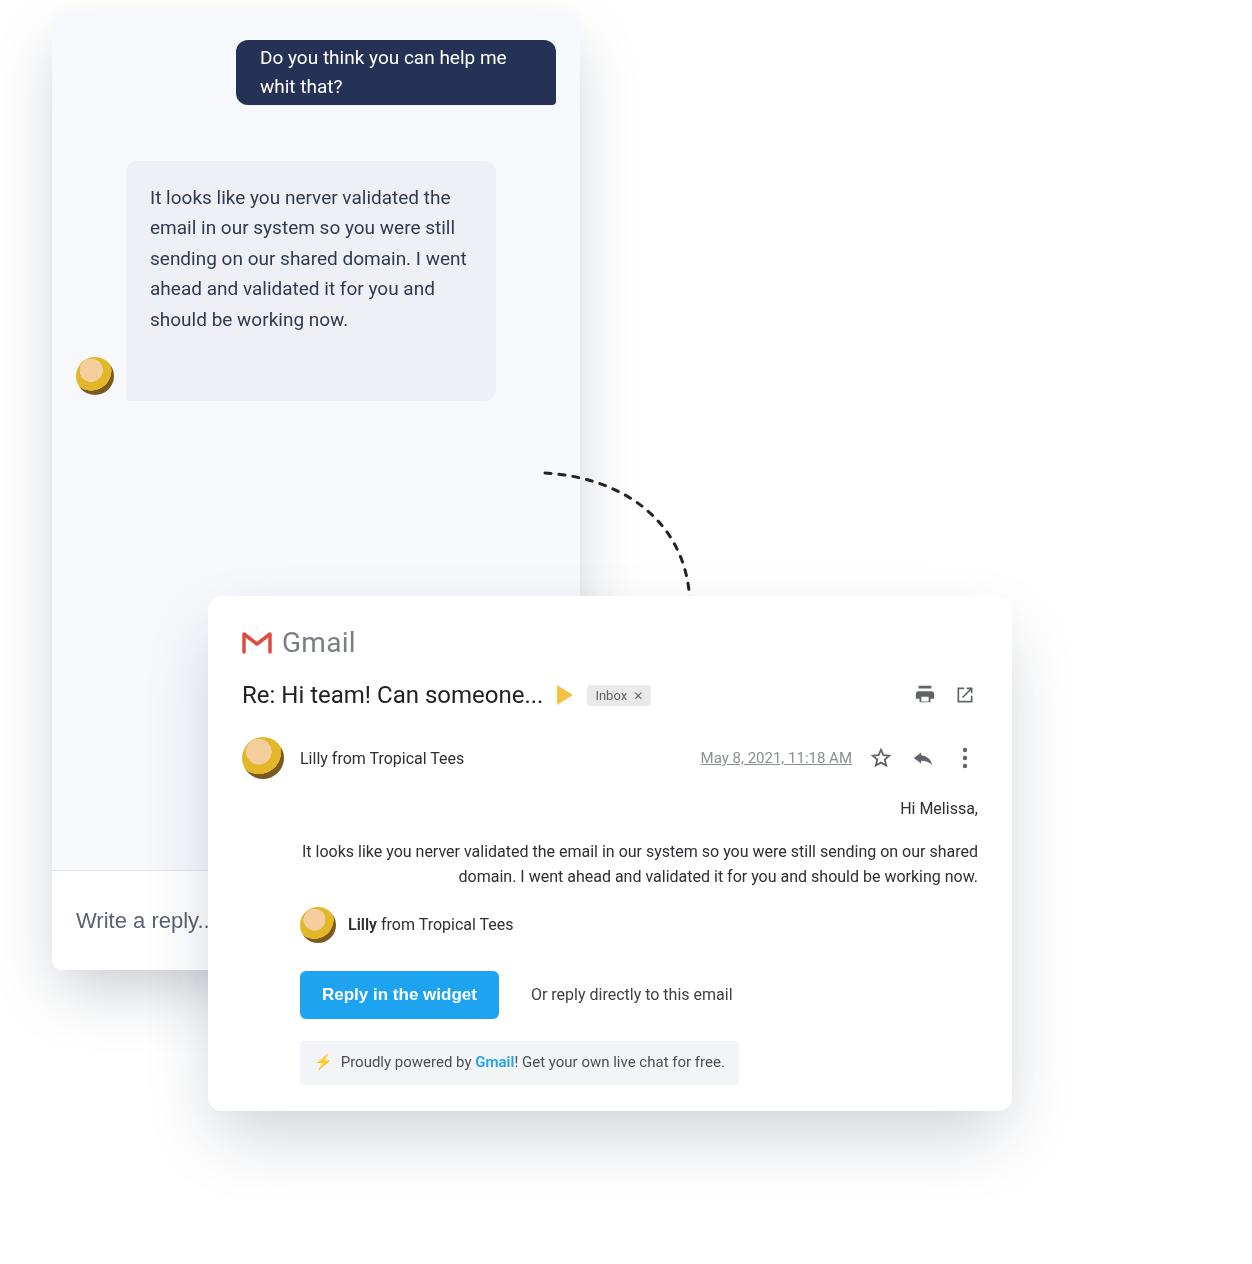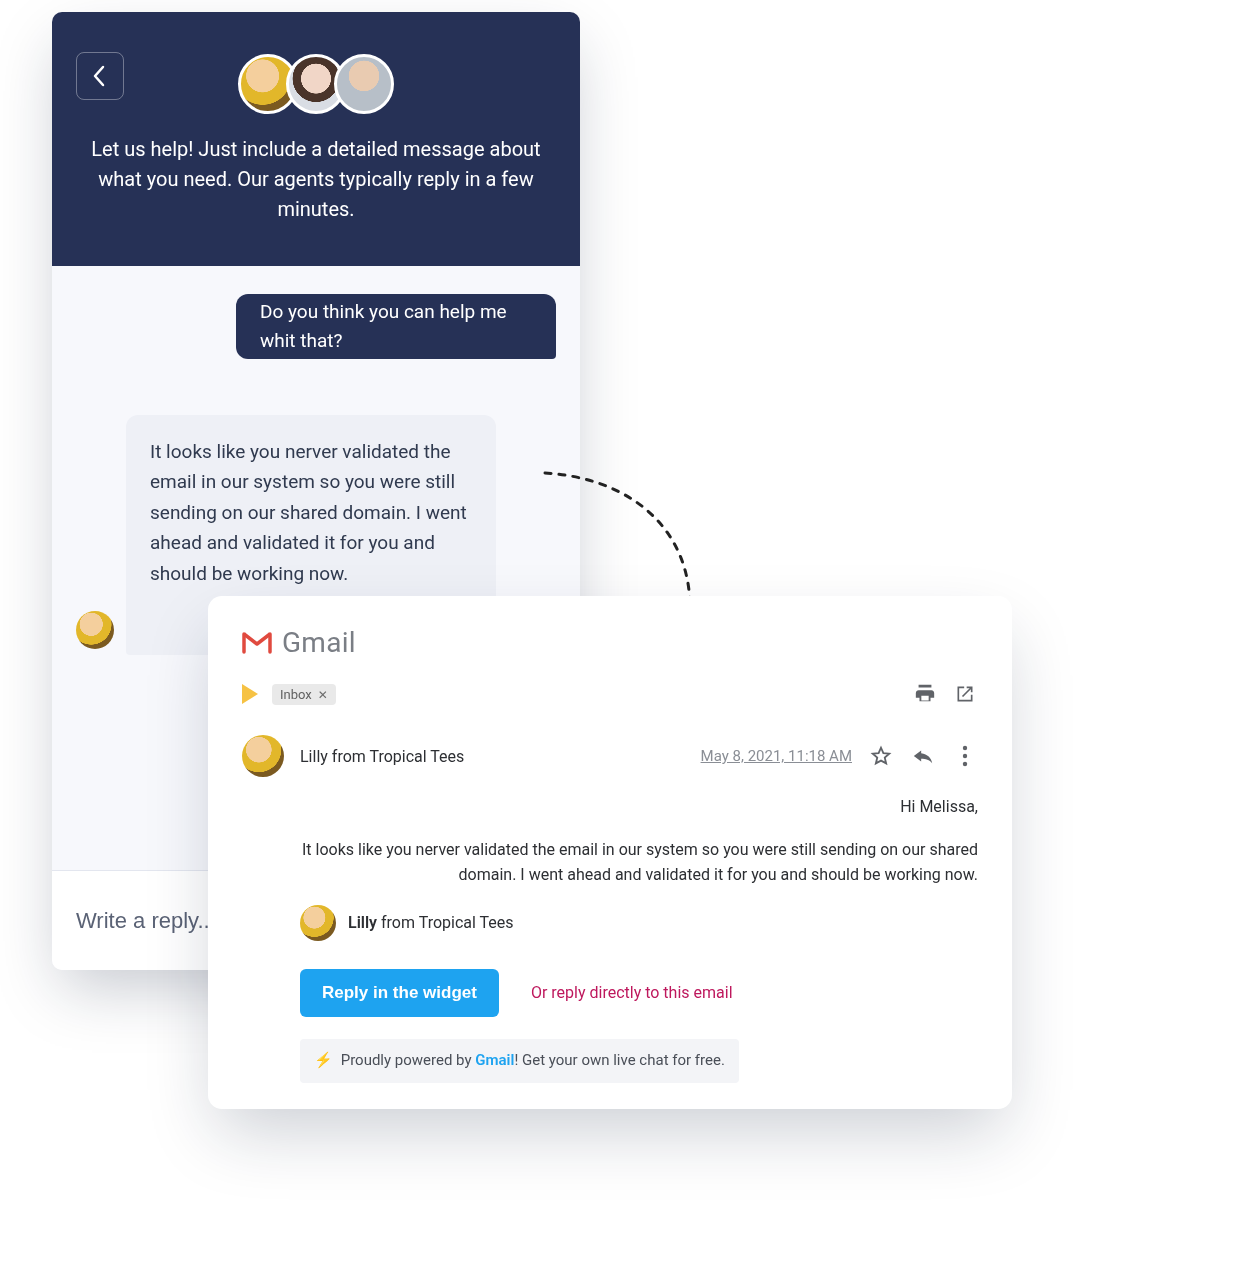--- a/index.html
+++ b/index.html
@@ -165,21 +165,21 @@
   .reply-widget-btn {
     background: #1ea3f0;
     color: #fff;
     border: none;
     padding: 14px 22px;
     border-radius: 6px;
     font-size: 17px;
     font-weight: 600;
     cursor: pointer;
   }
-  .or-reply { color: #be185d; font-size: 16px; text-align: center; }
+  .or-reply { color: #404040; font-size: 16px; text-align: center; }
 
   .powered {
     background: #f3f4f7;
     padding: 10px 14px;
     font-size: 15px;
     color: #4a4f58;
     display: inline-flex; align-items: center; gap: 8px;
     border-radius: 4px;
   }
   .powered a { color: #1ea3f0; font-weight: 600; text-decoration: none; }
@@ -188,33 +188,20 @@
   .av-1 { background: radial-gradient(circle at 40% 35%, #f4cf9d 0 34%, #e2b72a 35% 60%, #7b5a20 61% 100%); }
   .av-2 { background: radial-gradient(circle at 50% 40%, #f1d6c7 0 35%, #4a342a 36% 55%, #d9dde4 56% 100%); }
   .av-3 { background: radial-gradient(circle at 50% 35%, #e9cbb1 0 34%, #b7bfc8 35% 100%); }
 
   svg { display: block; }
 </style>
 </head>
 <body>
 
 <div class="chat">
-  <div class="chat-header">
-    <div class="back-btn">
-      <svg width="16" height="22" viewBox="0 0 16 22" fill="none">
-          <path d="M11 2 L3 11 L11 20" stroke="#fff" stroke-width="2.5" stroke-linecap="round" stroke-linejoin="round"></path>
-        </svg>
-    </div>
-    <div class="avatars-row">
-      <div class="av av-1"></div>
-      <div class="av av-2"></div>
-      <div class="av av-3"></div>
-    </div>
-    <p>Let us help! Just include a detailed message about what you need. Our agents typically reply in a few minutes.</p>
-  </div>
 
   <div class="chat-body">
     <div class="bubble-user">Do you think you can help me whit that?</div>
     <div class="agent-row">
       <div class="agent-avatar-small av-1"></div>
       <div class="bubble-agent">It looks like you nerver validated the email in our system so you were still sending on our shared domain. I went ahead and validated it for you and should be working now.</div>
     </div>
   </div>
 
   <div class="chat-footer">
@@ -230,20 +217,21 @@
   <div class="email-top">
     <svg width="30" height="22" viewBox="0 0 30 22">
       <path d="M2 2 L15 12 L28 2" stroke="#e04a3f" stroke-width="3.5" fill="none" stroke-linejoin="round"></path>
       <path d="M2 2 V20" stroke="#e04a3f" stroke-width="3.5" stroke-linecap="round"></path>
       <path d="M28 2 V20" stroke="#e04a3f" stroke-width="3.5" stroke-linecap="round"></path>
     </svg>
     <span class="gmail-label">Gmail</span>
   </div>
 
   <div class="subject-row">
+    <span class="subject">Re: Hi team! Can someone...</span>
     <span class="marker-chev"></span>
     <span class="inbox-tag">
       <span>Inbox</span>
       <span class="x">✕</span>
     </span>
     <span class="subject-spacer"></span>
     <span class="icon-btn">
       <svg width="22" height="22" viewBox="0 0 24 24">
           <path fill="#606368" d="M19 8H5c-1.66 0-3 1.34-3 3v5h4v4h12v-4h4v-5c0-1.66-1.34-3-3-3zm-3 11H8v-5h8v5zm3-14H5V2h14v3z"></path>
         </svg>

